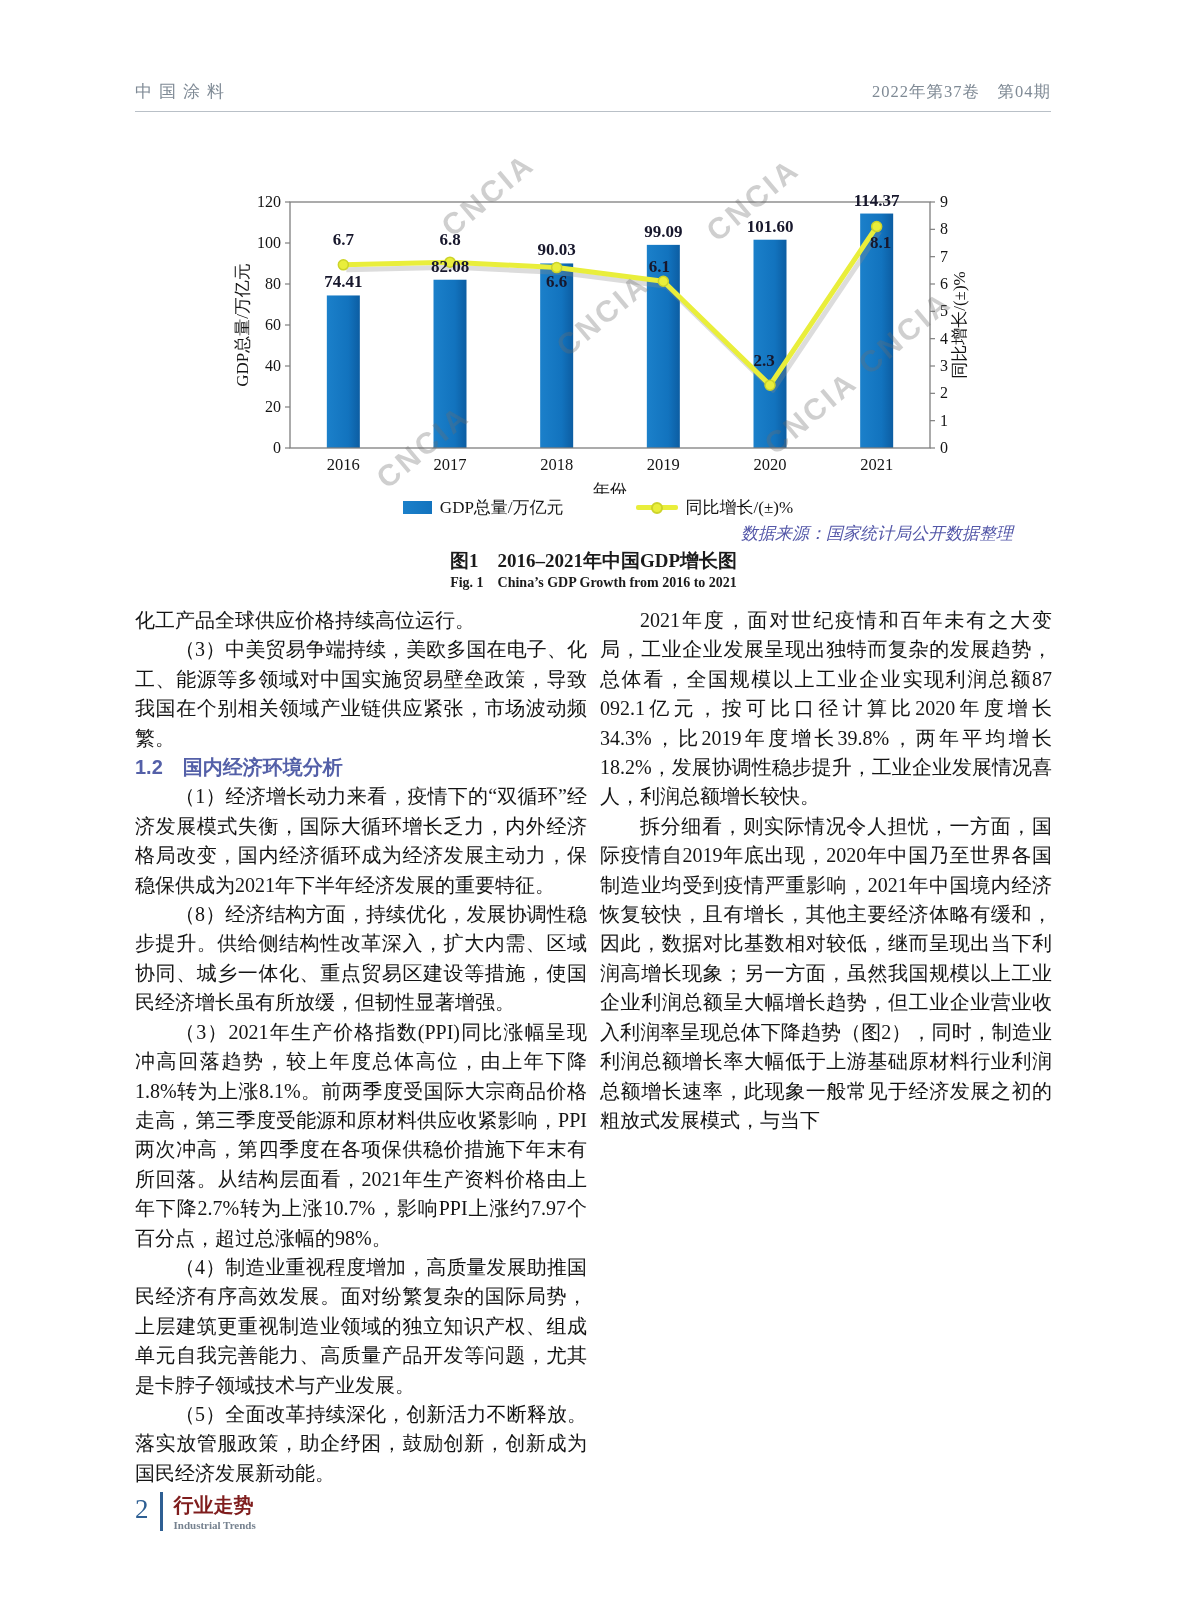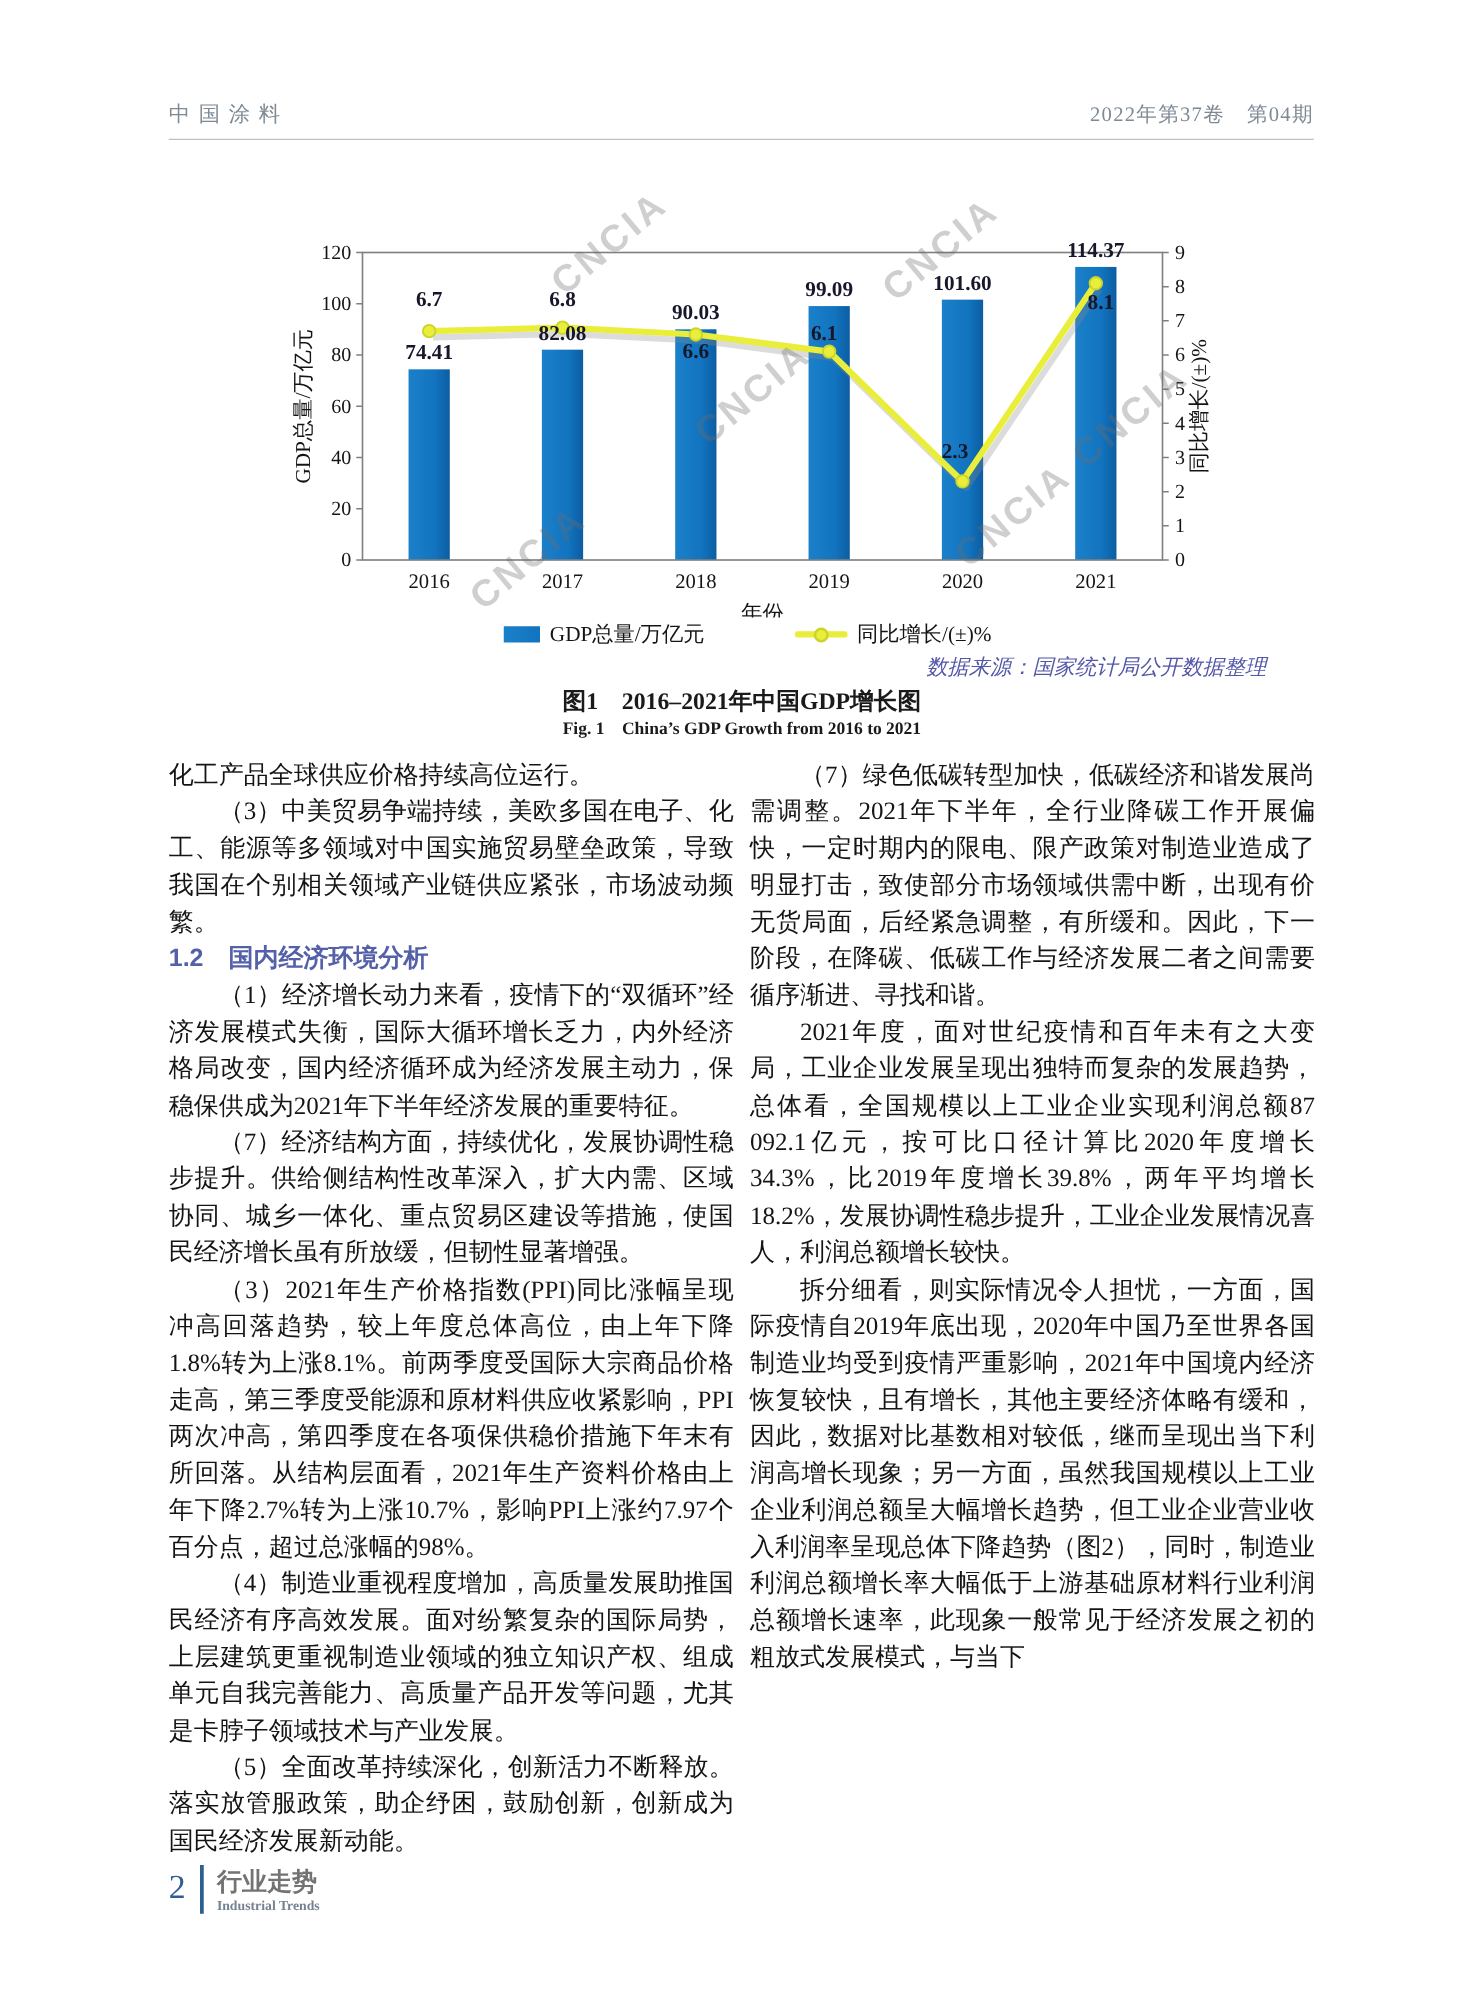--- a/index.html
+++ b/index.html
@@ -45,21 +45,21 @@
   .col p{margin:0;}
   .col p.ind{text-indent:2em;}
   .col h3.sec{margin:0;font-family:"Liberation Sans","DejaVu Sans",sans-serif;font-weight:bold;
               color:#5460a8;font-size:20px;line-height:29.4px;}
 
   
   .ftr{position:absolute;left:135px;top:1492px;display:flex;align-items:stretch;gap:11px;}
   .ftr-num{font-size:27px;color:#2e5f93;align-self:flex-end;padding-bottom:6px;}
   .ftr-bar{width:3px;background:#2e5f93;}
   .ftr-txt{display:flex;flex-direction:column;justify-content:center;}
-  .ftr-zh{font-family:"Liberation Sans","DejaVu Sans",sans-serif;font-weight:bold;font-size:20px;color:#737373;}
+  .ftr-zh{font-family:"Liberation Sans","DejaVu Sans",sans-serif;font-weight:bold;font-size:20px;color:#7f1d1d;}
   .ftr-en{font-size:11px;color:#76828f;font-weight:bold;}
 </style>
 </head>
 <body>
 
 <div class="page">
 
   <div class="hdr">
     <span class="hdr-left">中国涂料</span>
     <span class="hdr-right">2022年第37卷　第04期</span>
@@ -168,27 +168,26 @@
 
   <div class="src">数据来源：国家统计局公开数据整理</div>
   <div class="cap-zh">图1　2016–2021年中国GDP增长图</div>
   <div class="cap-en">Fig. 1　China’s GDP Growth from 2016 to 2021</div>
 
   <div class="col col-left" id="col-left">
       <p class="">化工产品全球供应价格持续高位运行。</p>
       <p class="ind">（3）中美贸易争端持续，美欧多国在电子、化工、能源等多领域对中国实施贸易壁垒政策，导致我国在个别相关领域产业链供应紧张，市场波动频繁。</p>
       <h3 class="sec">1.2　国内经济环境分析</h3>
       <p class="ind">（1）经济增长动力来看，疫情下的“双循环”经济发展模式失衡，国际大循环增长乏力，内外经济格局改变，国内经济循环成为经济发展主动力，保稳保供成为2021年下半年经济发展的重要特征。</p>
-      <p class="ind">（7）经济结构方面，持续优化，发展协调性稳步提升。供给侧结构性改革深入，扩大内需、区域协同、城乡一体化、重点贸易区建设等措施，使国民经济增长虽有所放缓，但韧性显著增强。</p>
+      <p class="ind">（8）经济结构方面，持续优化，发展协调性稳步提升。供给侧结构性改革深入，扩大内需、区域协同、城乡一体化、重点贸易区建设等措施，使国民经济增长虽有所放缓，但韧性显著增强。</p>
       <p class="ind">（3）2021年生产价格指数(PPI)同比涨幅呈现冲高回落趋势，较上年度总体高位，由上年下降1.8%转为上涨8.1%。前两季度受国际大宗商品价格走高，第三季度受能源和原材料供应收紧影响，PPI两次冲高，第四季度在各项保供稳价措施下年末有所回落。从结构层面看，2021年生产资料价格由上年下降2.7%转为上涨10.7%，影响PPI上涨约7.97个百分点，超过总涨幅的98%。</p>
       <p class="ind">（4）制造业重视程度增加，高质量发展助推国民经济有序高效发展。面对纷繁复杂的国际局势，上层建筑更重视制造业领域的独立知识产权、组成单元自我完善能力、高质量产品开发等问题，尤其是卡脖子领域技术与产业发展。</p>
       <p class="ind">（5）全面改革持续深化，创新活力不断释放。落实放管服政策，助企纾困，鼓励创新，创新成为国民经济发展新动能。</p>
     </div>
   <div class="col col-right" id="col-right">
-      <p class="ind">（7）绿色低碳转型加快，低碳经济和谐发展尚需调整。2021年下半年，全行业降碳工作开展偏快，一定时期内的限电、限产政策对制造业造成了明显打击，致使部分市场领域供需中断，出现有价无货局面，后经紧急调整，有所缓和。因此，下一阶段，在降碳、低碳工作与经济发展二者之间需要循序渐进、寻找和谐。</p>
       <p class="ind">2021年度，面对世纪疫情和百年未有之大变局，工业企业发展呈现出独特而复杂的发展趋势，总体看，全国规模以上工业企业实现利润总额87 092.1亿元，按可比口径计算比2020年度增长34.3%，比2019年度增长39.8%，两年平均增长18.2%，发展协调性稳步提升，工业企业发展情况喜人，利润总额增长较快。</p>
       <p class="ind">拆分细看，则实际情况令人担忧，一方面，国际疫情自2019年底出现，2020年中国乃至世界各国制造业均受到疫情严重影响，2021年中国境内经济恢复较快，且有增长，其他主要经济体略有缓和，因此，数据对比基数相对较低，继而呈现出当下利润高增长现象；另一方面，虽然我国规模以上工业企业利润总额呈大幅增长趋势，但工业企业营业收入利润率呈现总体下降趋势（图2），同时，制造业利润总额增长率大幅低于上游基础原材料行业利润总额增长速率，此现象一般常见于经济发展之初的粗放式发展模式，与当下</p>
     </div>
 
   <div class="ftr">
     <span class="ftr-num">2</span>
     <span class="ftr-bar"></span>
     <span class="ftr-txt">
       <span class="ftr-zh">行业走势</span>
       <span class="ftr-en">Industrial Trends</span>

